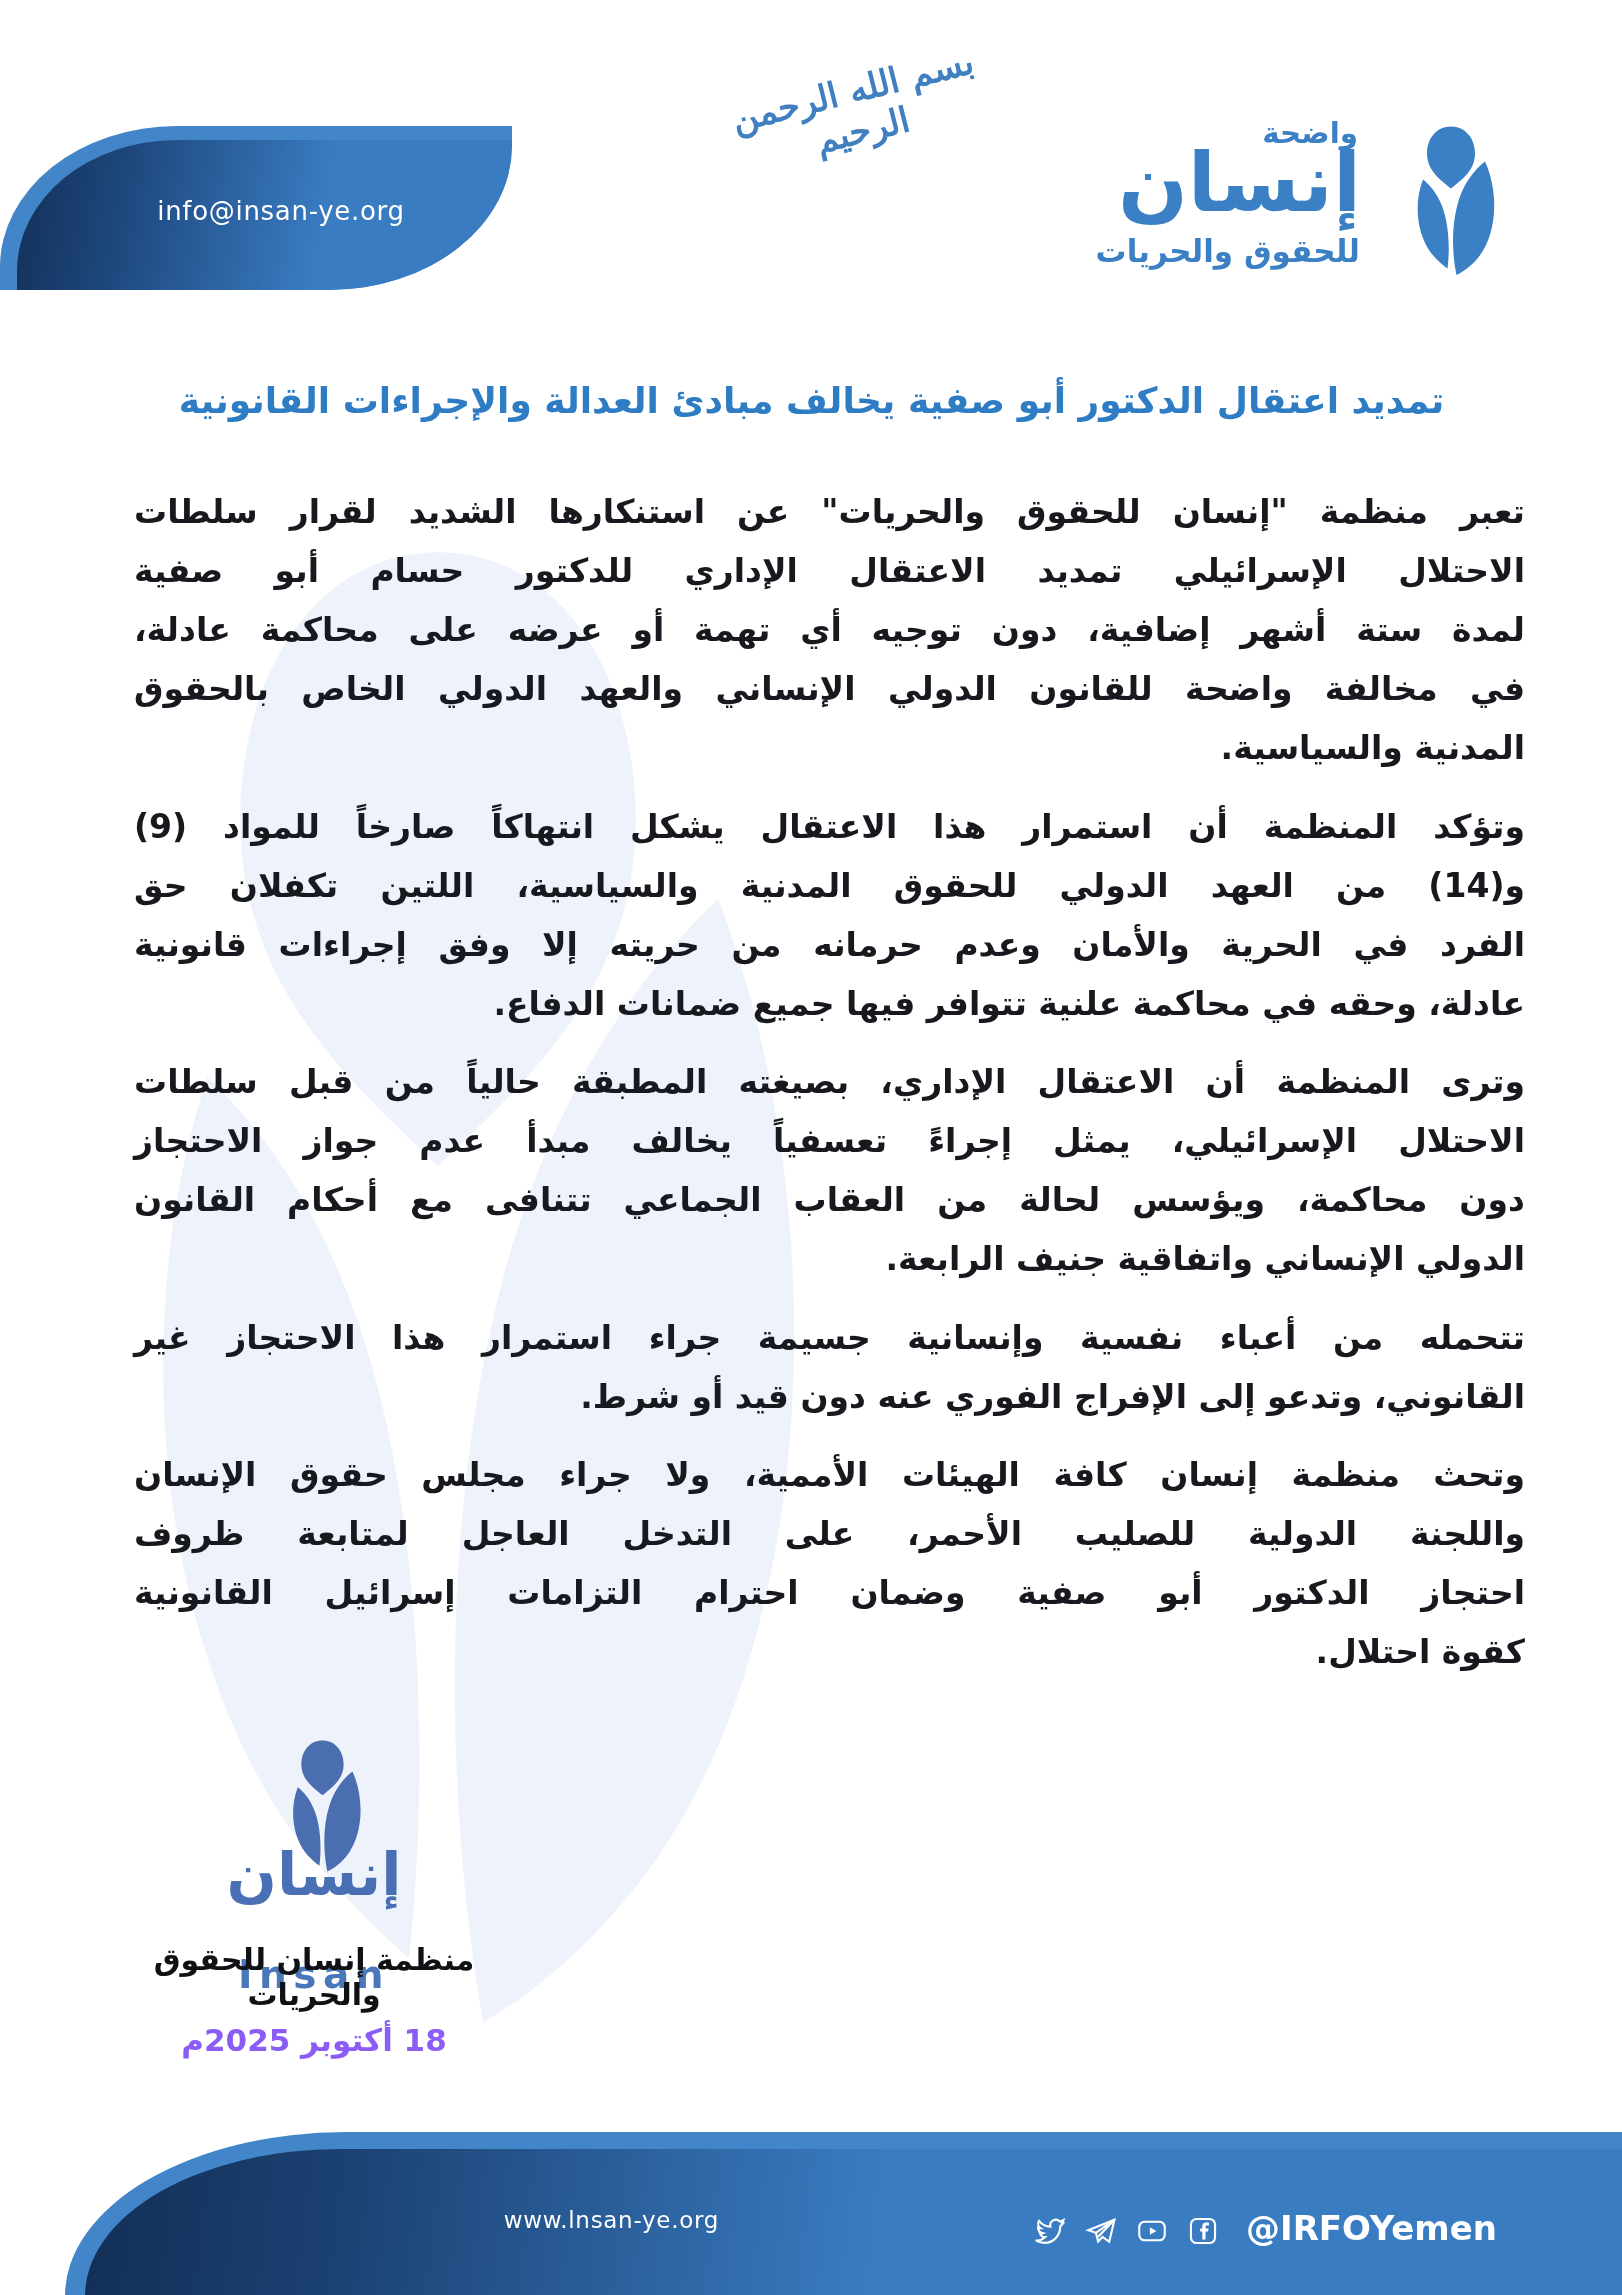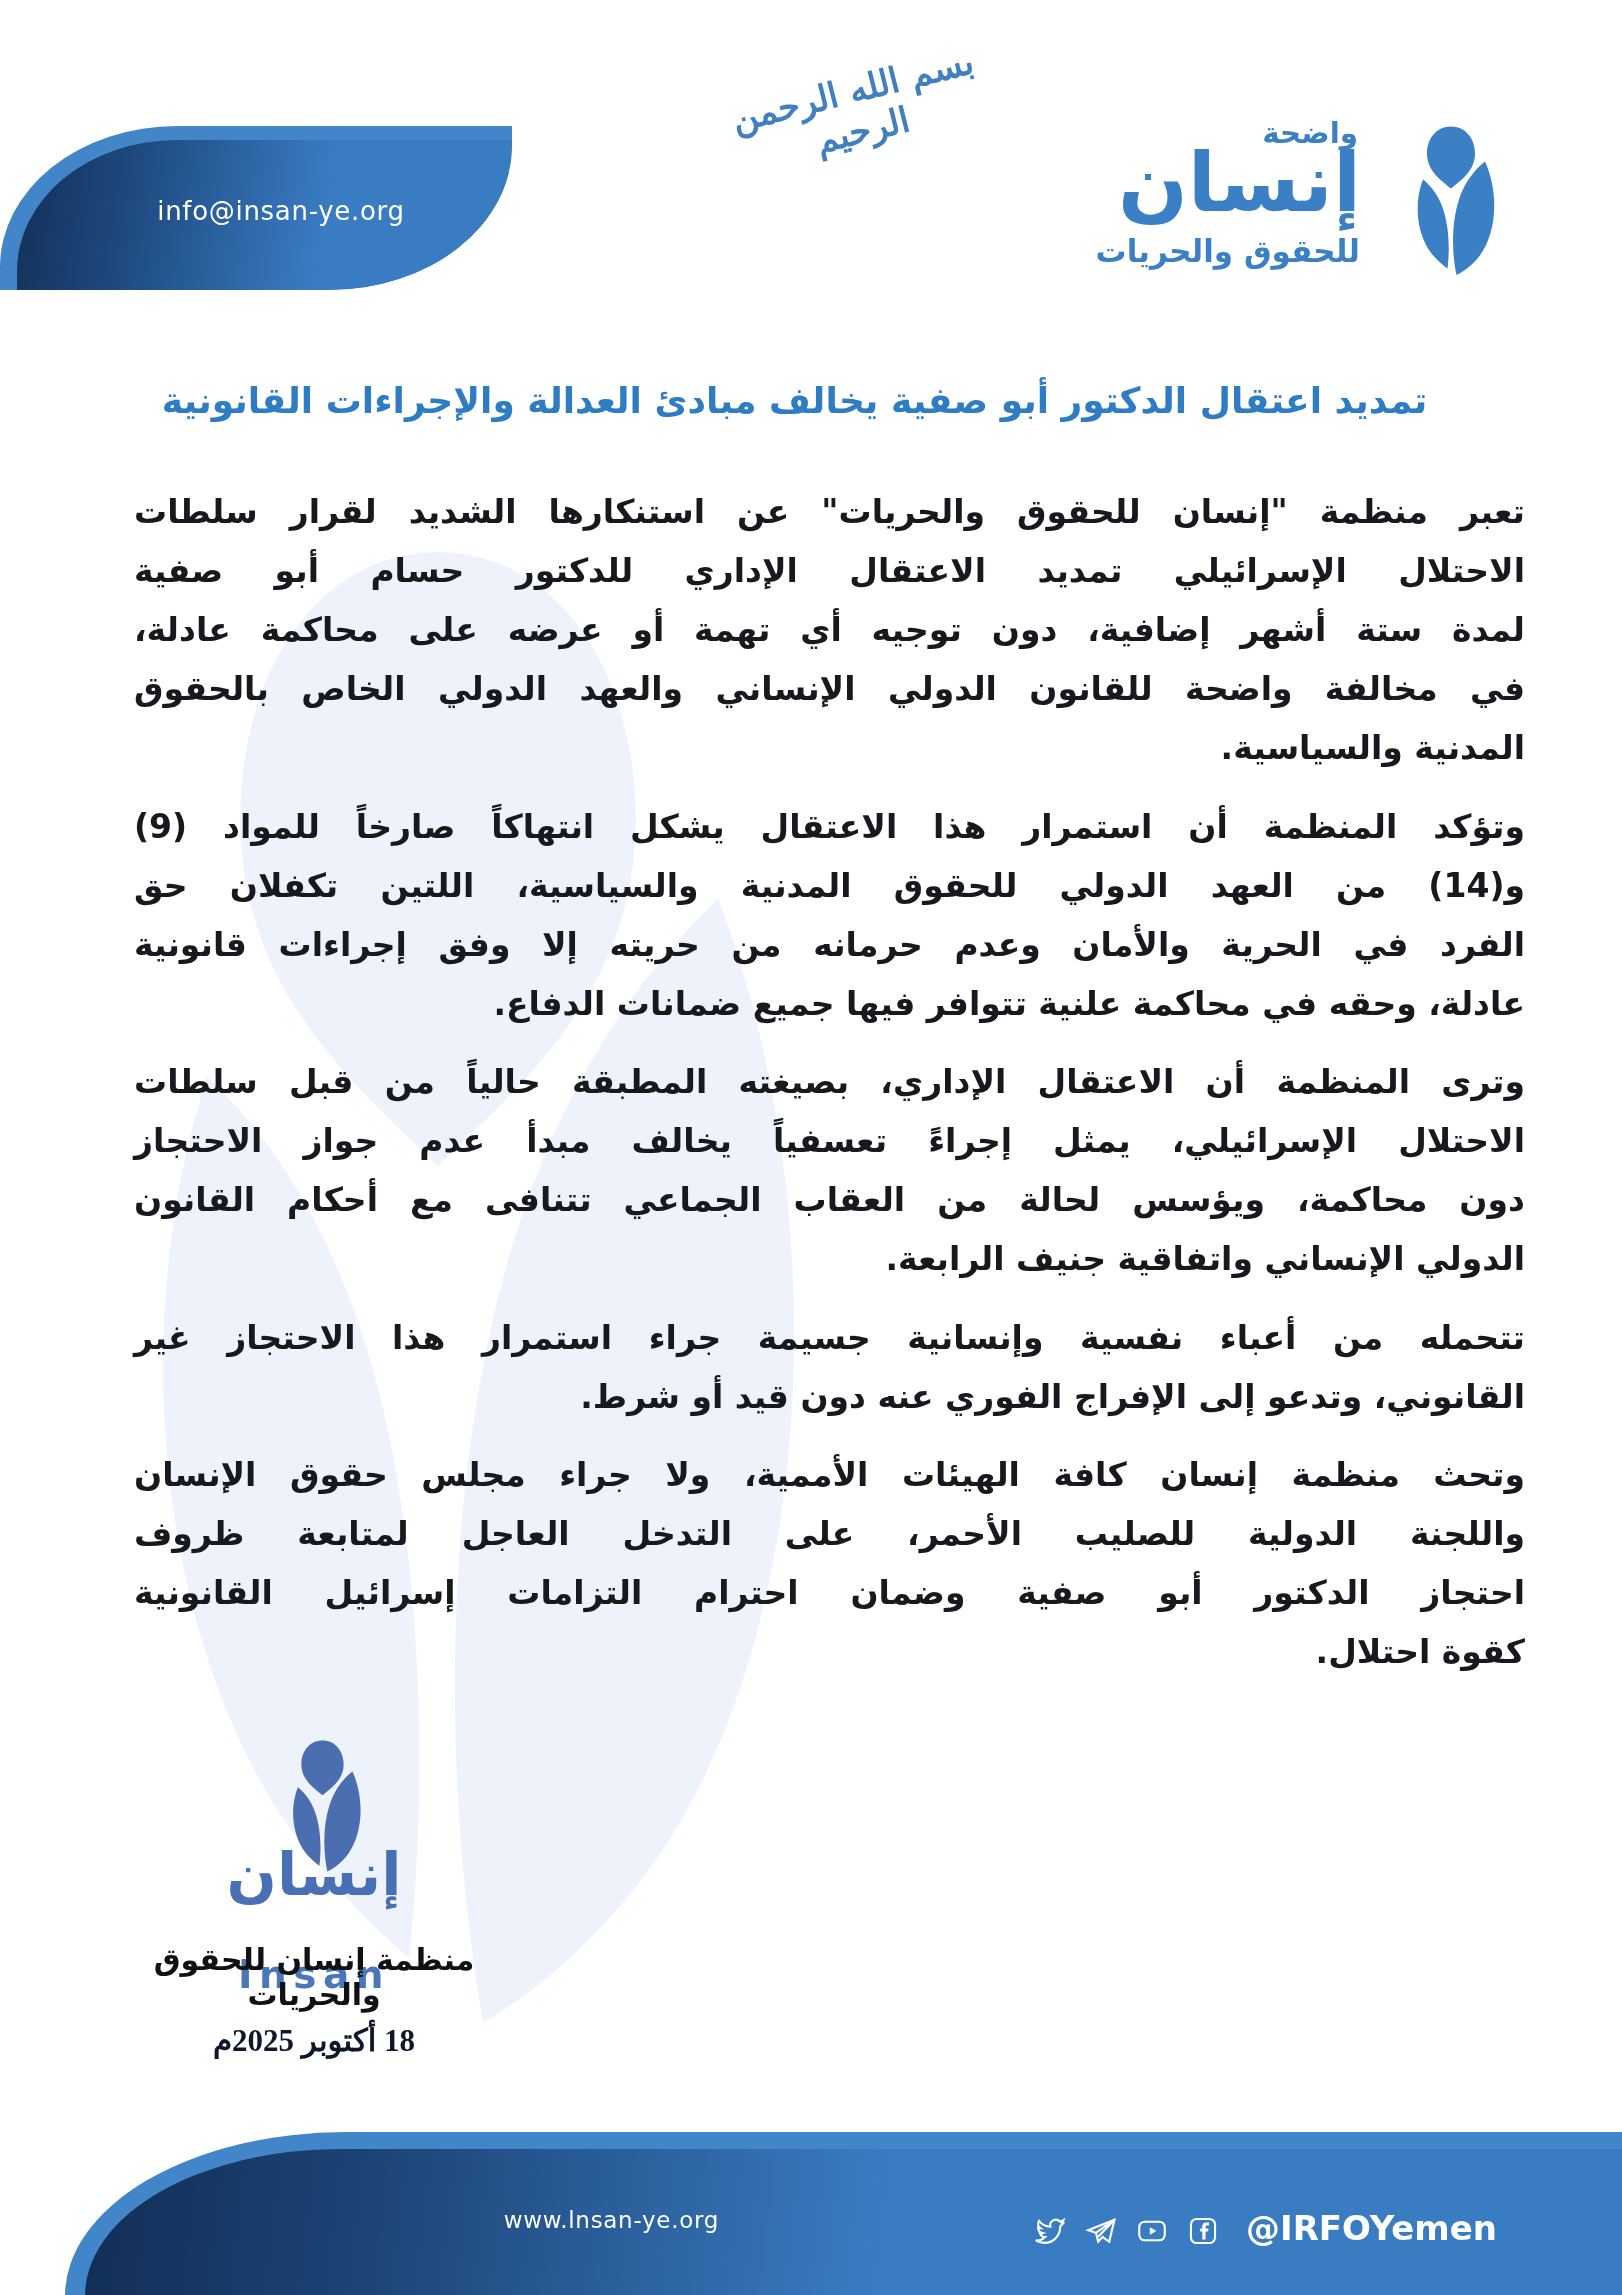--- a/index.html
+++ b/index.html
@@ -38,40 +38,40 @@
   .logo-top{z-index:2;}
   .logo-top-word{position:absolute;right:265px;top:116px;color:var(--logo-blue);
     font-size:29.4px;font-weight:700;z-index:2;}
   .logo-top-name{position:absolute;right:262px;top:136px;color:var(--logo-blue);
     font-size:82px;font-weight:700;line-height:1.15;z-index:2;}
   .logo-top-tagline{position:absolute;right:263px;top:233px;color:var(--logo-blue);
     font-size:31px;font-weight:700;z-index:2;}
   .logo-mark-top{position:absolute;left:1373px;top:119px;width:156px;height:160px;z-index:2;}
 
   
-  .doc-title{position:absolute;left:42px;top:380px;width:1505px;text-align:center;
+  .doc-title{position:absolute;left:59px;top:380px;width:1505px;text-align:center;
     direction:rtl;color:var(--title-blue);font-size:36px;font-weight:700;z-index:2;}
 
   
   .body-text{position:absolute;left:134px;top:482px;width:1391px;direction:rtl;z-index:2;}
   .para{margin-bottom:19.6px;}
   .line{height:59px;line-height:59px;font-size:33px;font-weight:700;color:var(--ink);
     text-align:justify;text-align-last:justify;white-space:nowrap;}
   .line.last{text-align-last:right;white-space:normal;}
 
   
   .stamp-mark{position:absolute;left:267px;top:1734px;width:111px;height:141px;opacity:.92;z-index:2;}
   .stamp-arabic{position:absolute;left:216px;top:1840px;width:196px;text-align:center;
     color:#3a63ae;font-size:59px;font-weight:700;opacity:.92;z-index:2;}
   .stamp-latin{position:absolute;left:216px;top:1952px;width:196px;text-align:center;
     color:#3a6cb5;font-size:39px;font-weight:700;letter-spacing:6.5px;opacity:.92;z-index:2;}
   .sig-org{position:absolute;left:98px;top:1942px;width:432px;text-align:center;direction:rtl;
     color:#101114;font-size:30px;font-weight:700;z-index:2;}
   .sig-date{position:absolute;left:98px;top:2022px;width:432px;text-align:center;direction:rtl;
-    color:#0f172a;font-size:31px;font-weight:700;z-index:2;font-family:Liberation Serif, serif;}
+    color:#8b5cf6;font-size:31px;font-weight:700;z-index:2;}
 
   
   .footer-bar{position:absolute;left:65px;top:2132px;width:1557px;height:164px;
     background:var(--edge-blue);border-top-left-radius:281px 164px;overflow:hidden;z-index:2;}
   .footer-bar-inner{position:absolute;left:19.6px;top:17px;right:0;bottom:0;
     background:linear-gradient(97deg,#122e56 0%,#1c4375 18%,var(--brand-blue) 52%);
     border-top-left-radius:262px 151px;}
   .footer-url{position:absolute;left:366px;top:2207px;width:353px;text-align:right;
     color:#ffffff;font-size:23px;z-index:3;letter-spacing:0.7px;}
   .footer-social{position:absolute;right:126px;top:2208px;display:flex;align-items:flex-end;

